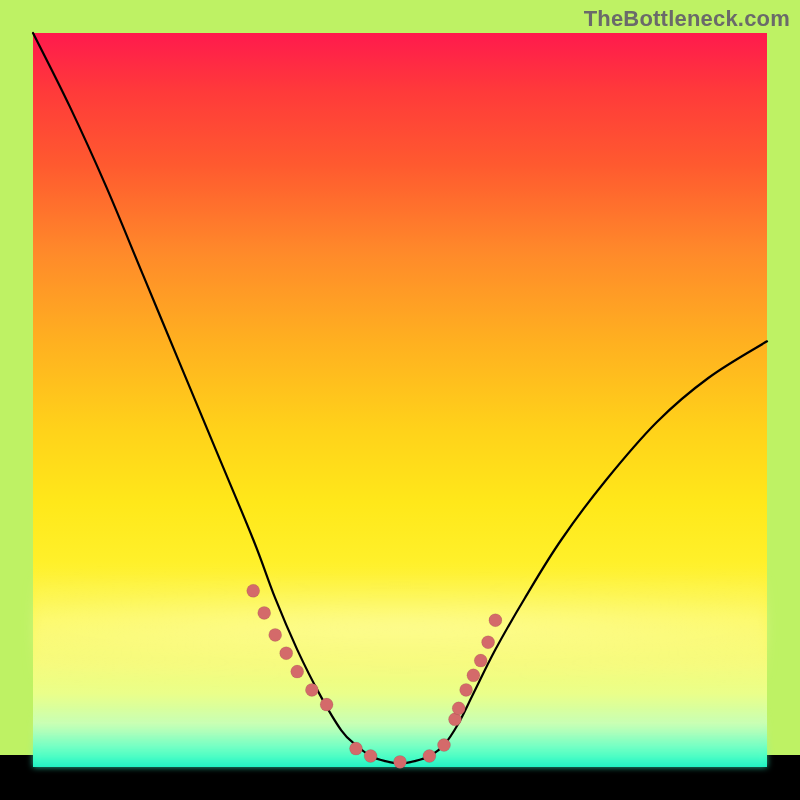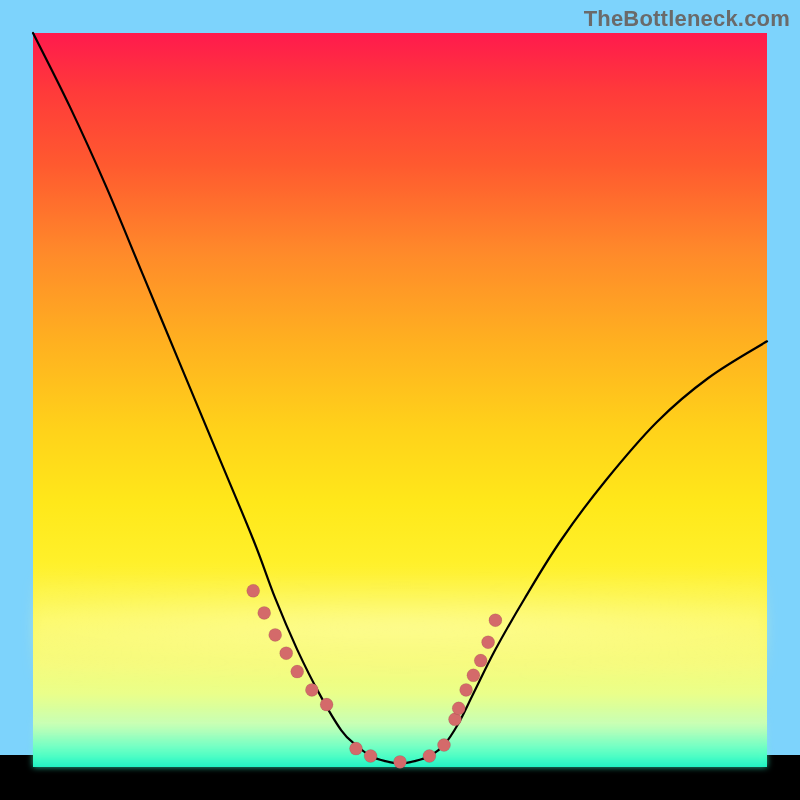--- a/index.html
+++ b/index.html
@@ -1,21 +1,21 @@
 <!DOCTYPE html>
 <html><head>
 <meta charset="utf-8">
 <style>
   * { margin: 0; padding: 0; box-sizing: border-box; }
   html, body { width: 800px; height: 800px; overflow: hidden; background: #000; }
   .stage {
     position: relative;
     width: 800px;
     height: 755px;
-    background: #7dd3fc;
+    background: #bef264;
   }
   .plot-area {
     position: absolute;
     left: 33px;
     top: 33px;
     width: 734px;
     height: 734px;
     background: linear-gradient(to bottom,
       #ff1a4d 0%,
       #ff3a3a 8%,

